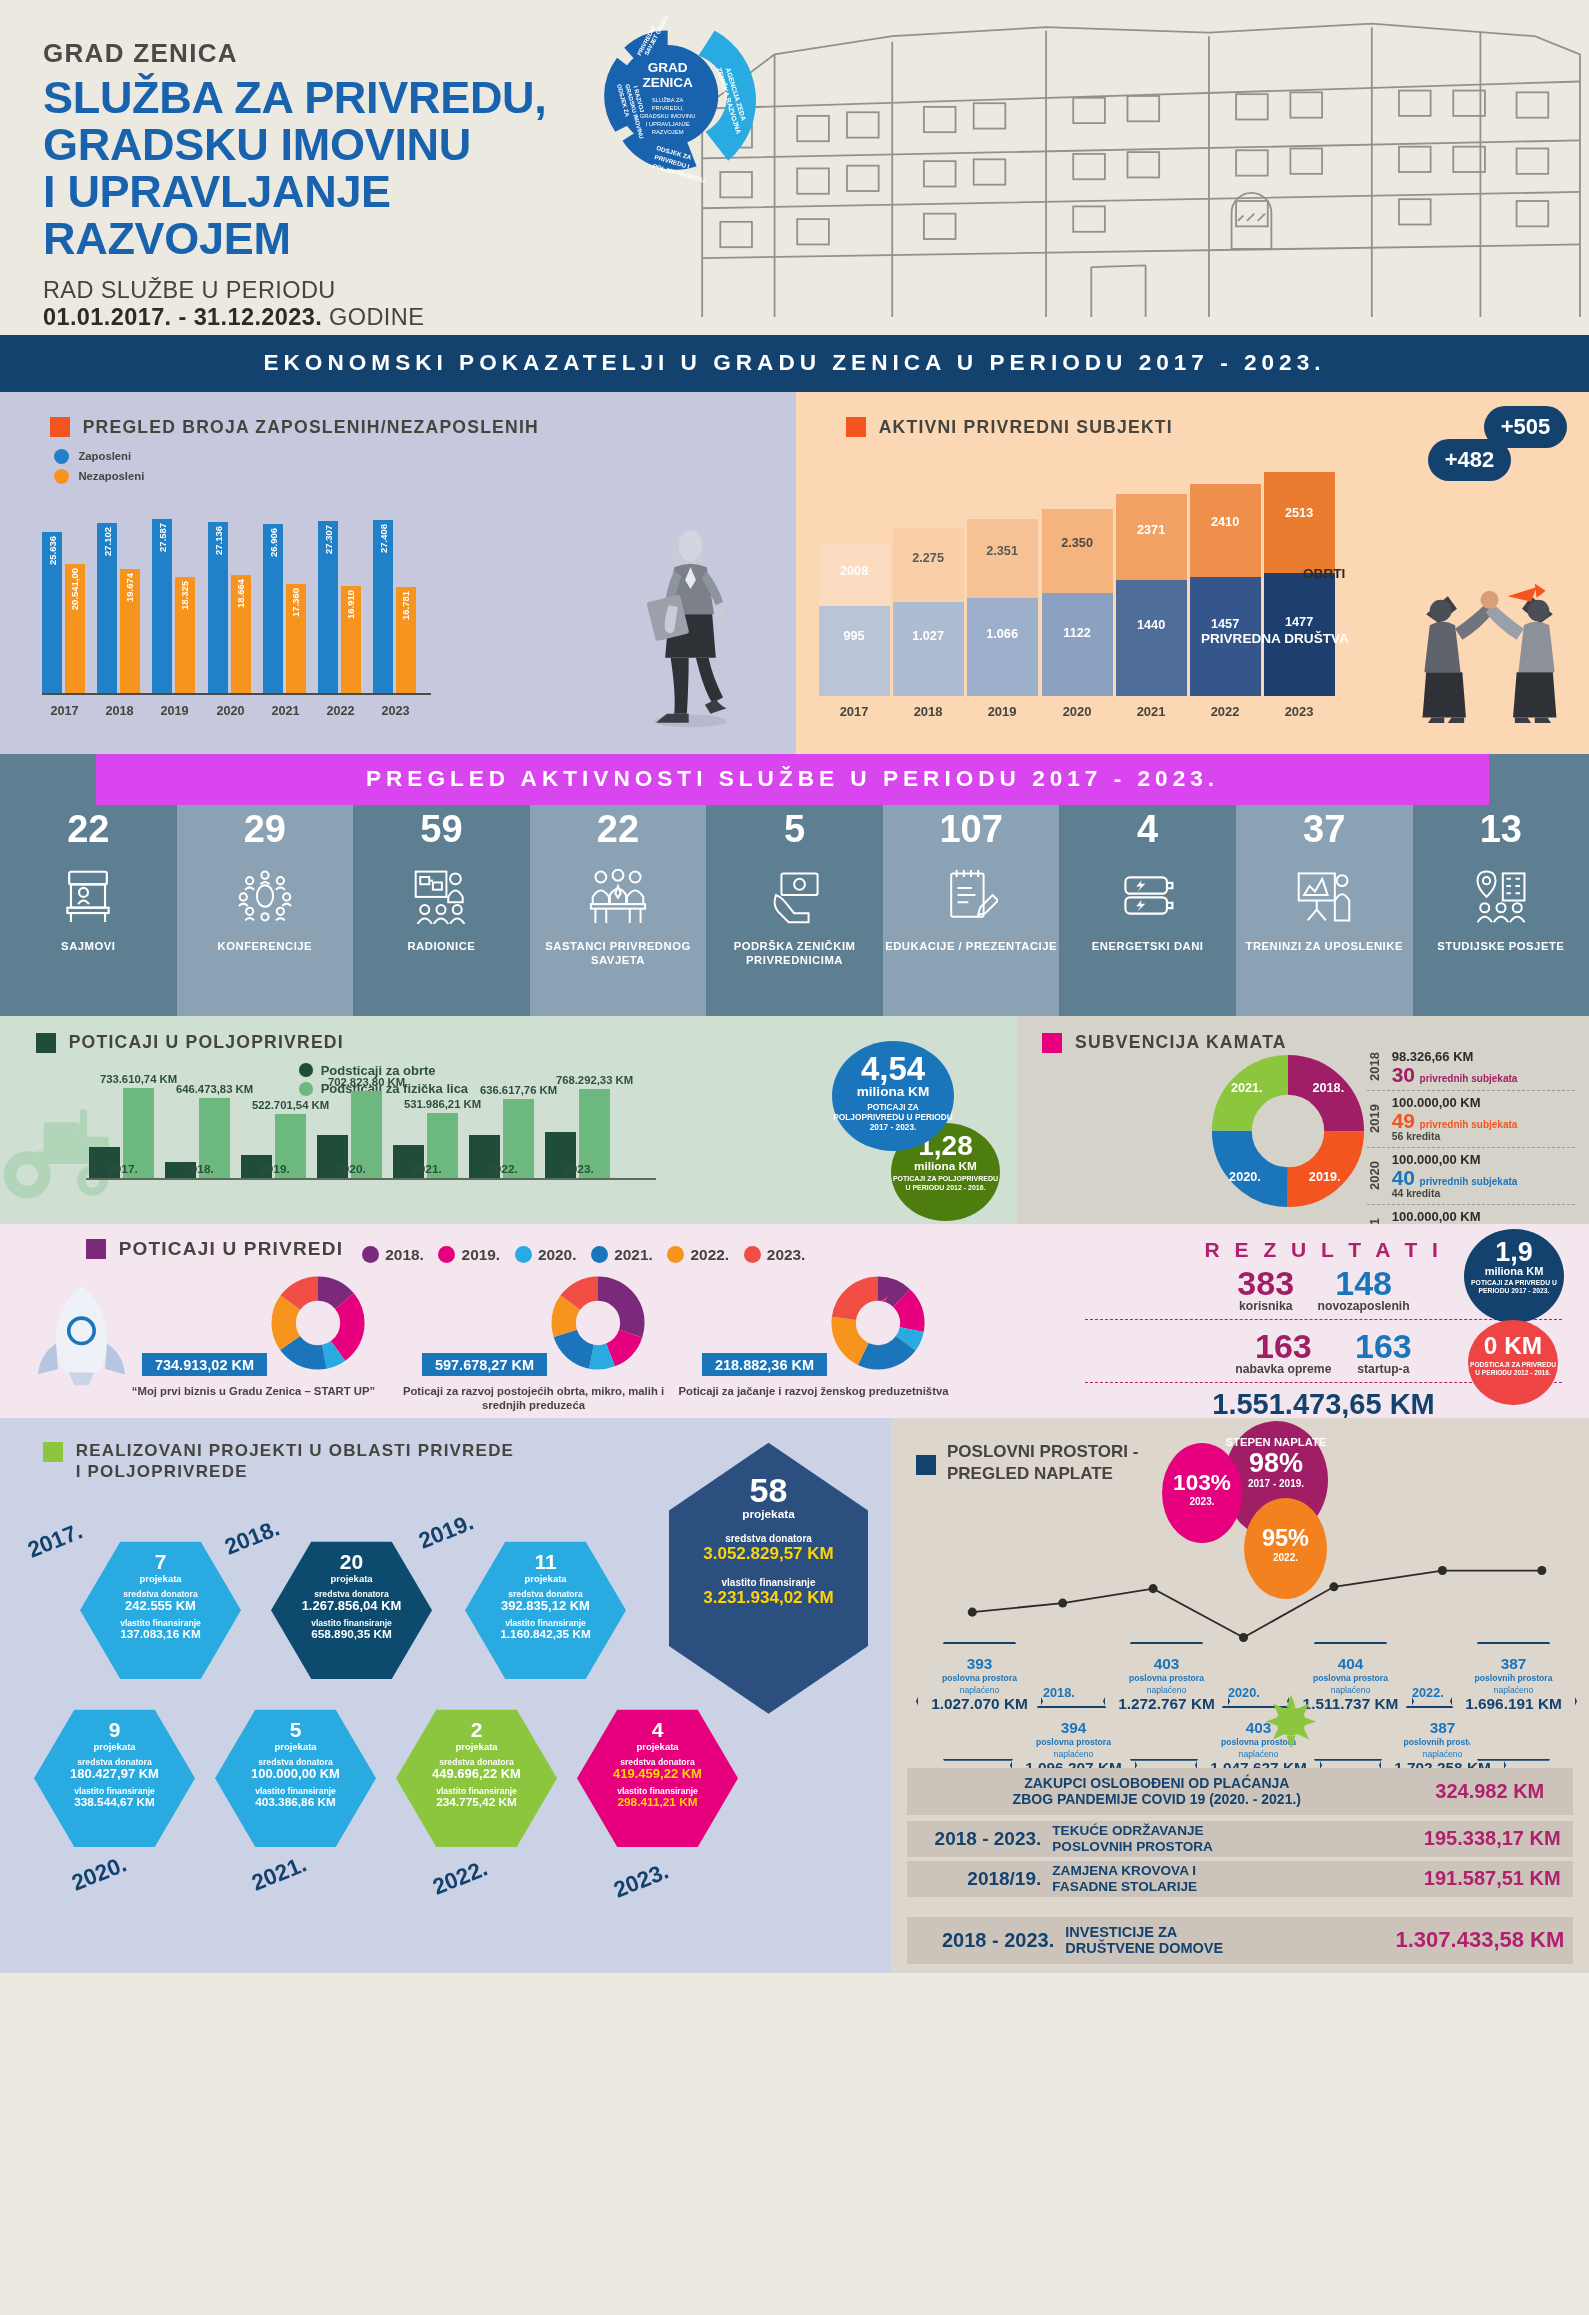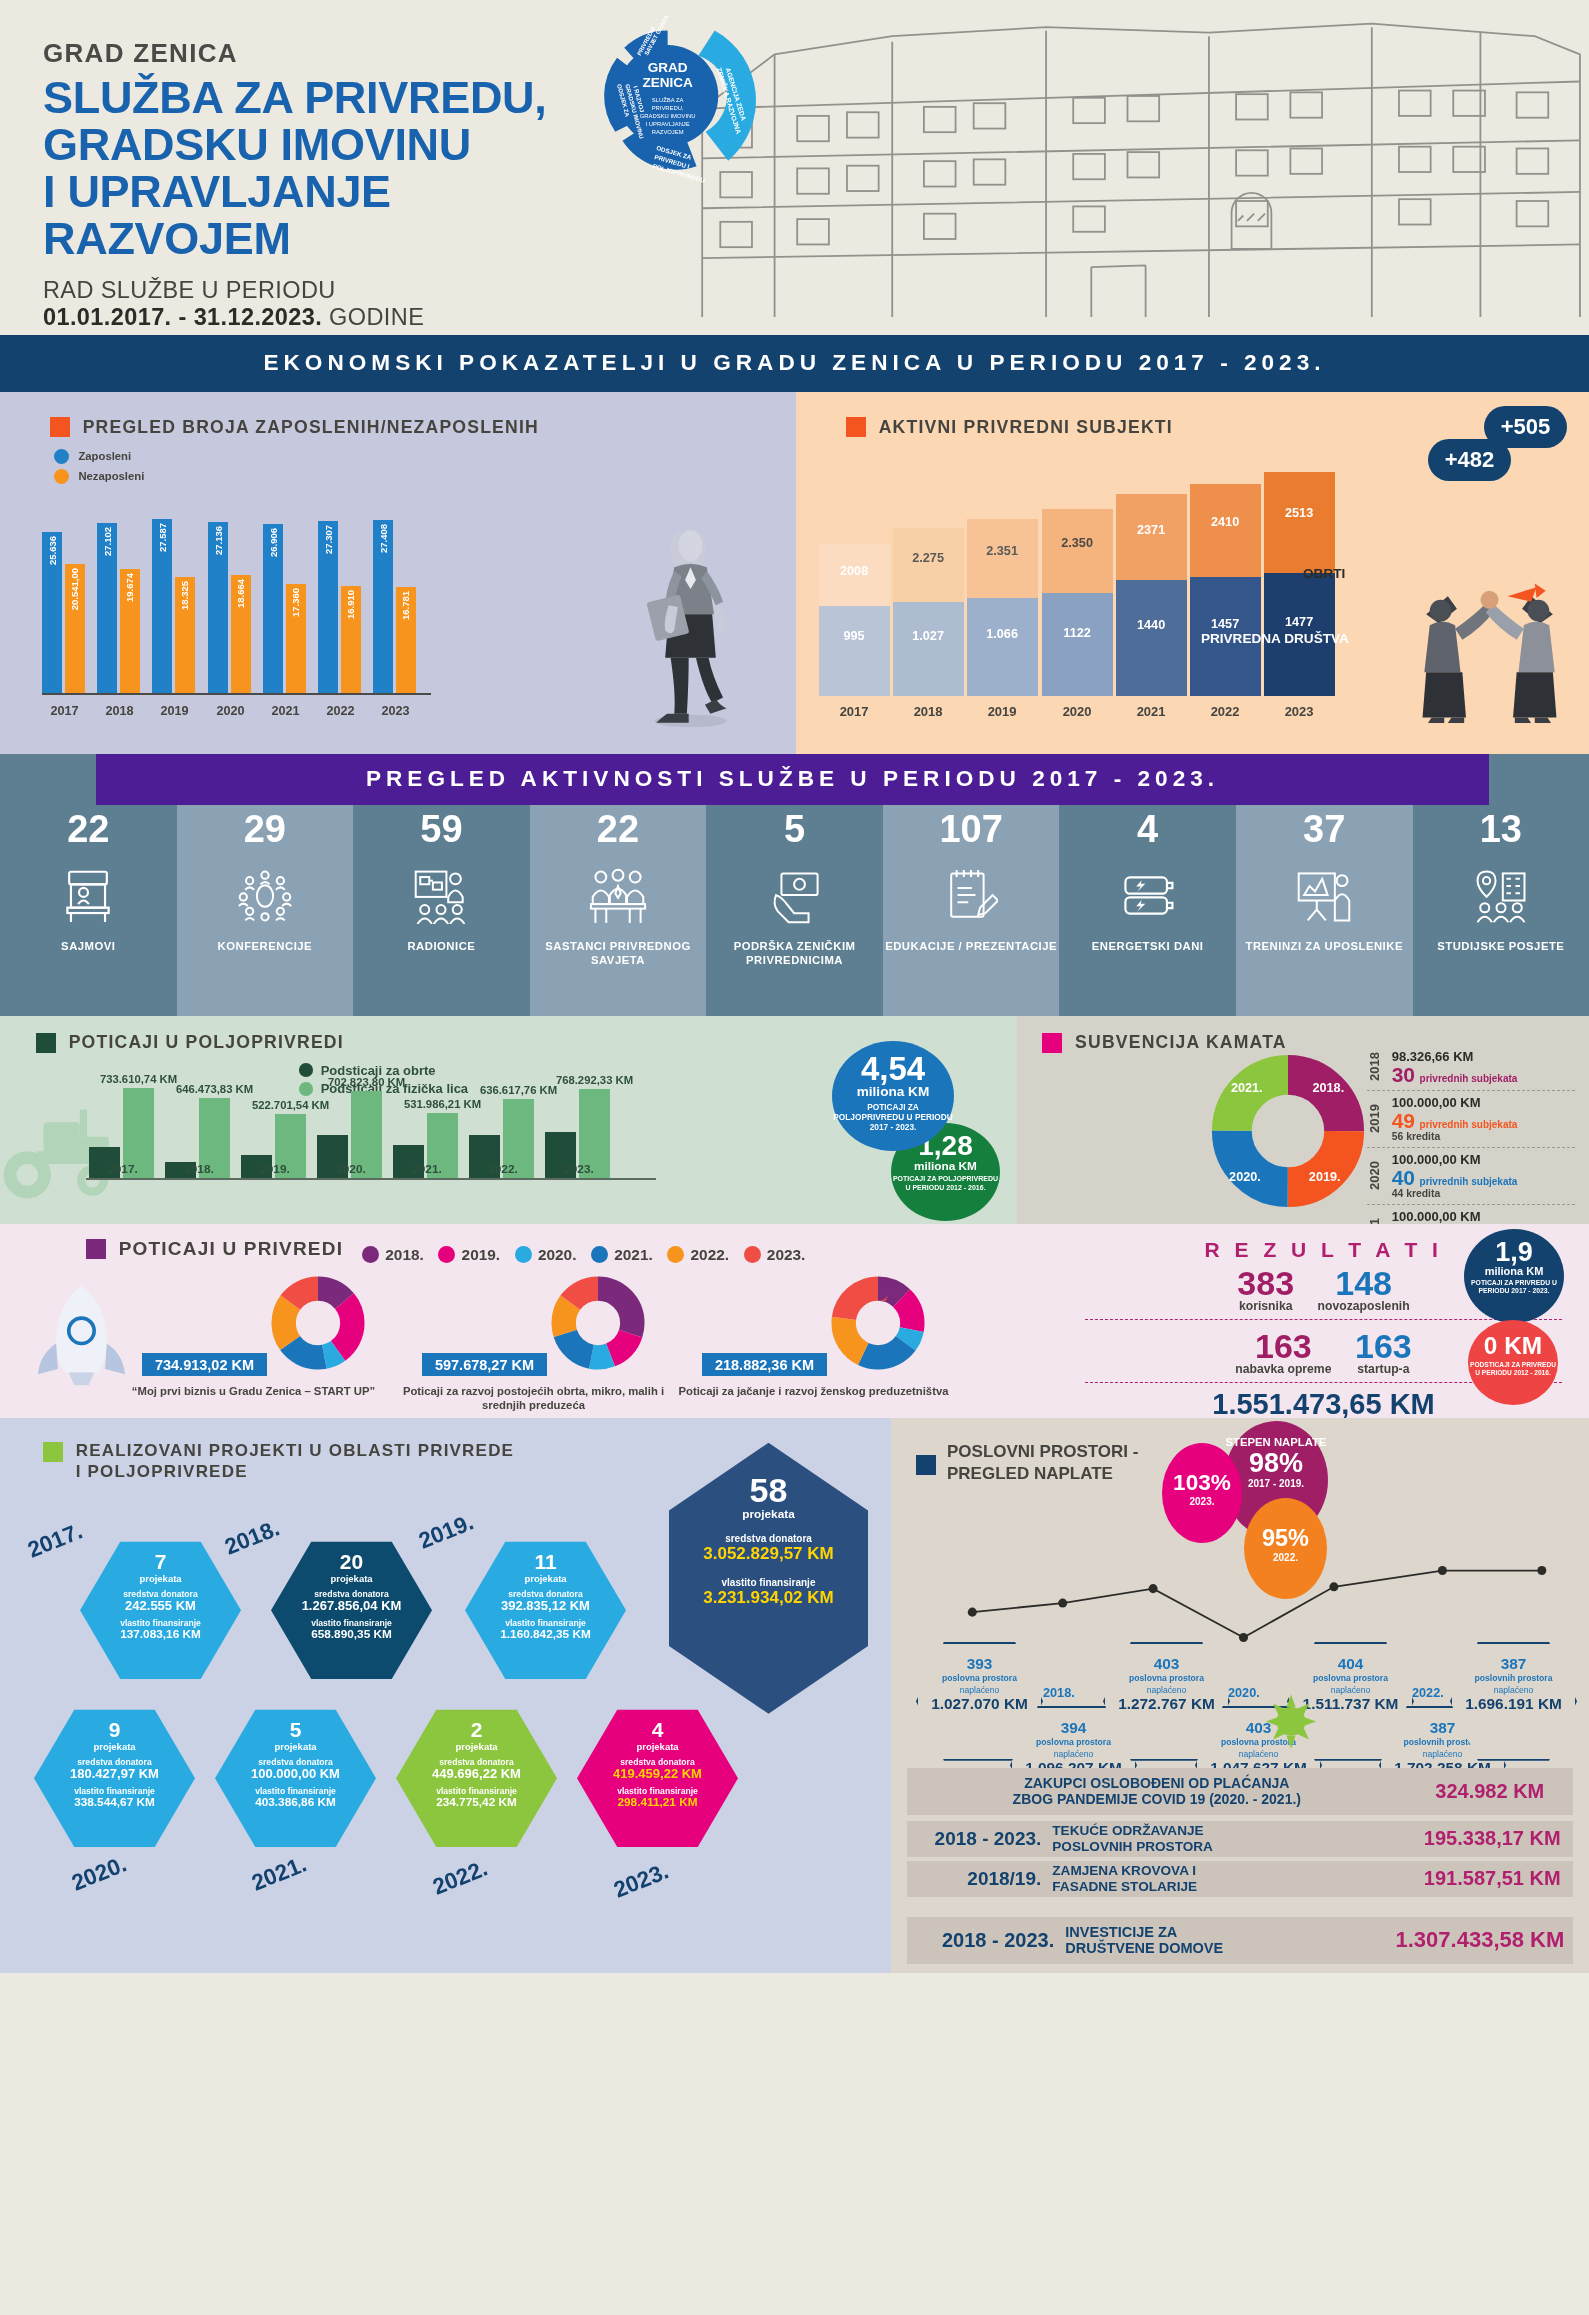--- a/index.html
+++ b/index.html
@@ -25,21 +25,21 @@
 
   .logo-wrap{ position:absolute; left:561px; top:16.3px; width:244px; height:190px; z-index:6;}
 
   
   .banner{
     background:#13426f; color:#fff; text-align:center;
     font-size:22.6px; font-weight:bold; letter-spacing:5px;
     padding:15.4px 0 15.4px 0;
   }
   .banner2{
-    background:#4c1d95; color:#fff; text-align:center;
+    background:#d946ef; color:#fff; text-align:center;
     font-size:22.6px; font-weight:bold; letter-spacing:5px;
     padding:12.7px 0;
     position:absolute; left:96px; right:100px; top:0px; z-index:4;
   }
 
   
   .sec1{ display:flex; height:362px; }
   .sec1 .left{ width:796px; background:#c6c9de; position:relative; }
   .sec1 .right{ width:793px; background:#fbd7b4; position:relative; }
 
@@ -117,21 +117,21 @@
            font-size:11.3px; font-weight:bold; color:#2f4f3d; white-space:nowrap;}
   .ag-year{ position:absolute; bottom:1.8px; width:74px; text-align:center; font-size:11.8px; font-weight:bold; color:#2f4f3d;}
   .tractor{ position:absolute; left:-9px; bottom:20px; width:145px; height:109px; opacity:.45;}
 
   .bub1{ position:absolute; left:832px; top:25px; width:122px; height:110px; border-radius:50%;
          background:#1b75bb; color:#fff; text-align:center; padding-top:11px; z-index:7;}
   .bub1 .n{ font-size:33px; font-weight:bold; line-height:33px;}
   .bub1 .m{ font-size:13.6px; font-weight:bold; margin-top:-0.9px;}
   .bub1 .t{ font-size:8.3px; font-weight:bold; line-height:10px; margin-top:3.6px;}
   .bub2{ position:absolute; left:891px; top:107px; width:109px; height:98px; border-radius:50%;
-         background:#15803d; color:#fff; text-align:center; padding-top:9px; z-index:6;}
+         background:#4d7c0f; color:#fff; text-align:center; padding-top:9px; z-index:6;}
   .bub2 .n{ font-size:28px; font-weight:bold; line-height:27px;}
   .bub2 .m{ font-size:11.8px; font-weight:bold;}
   .bub2 .t{ font-size:7px; font-weight:bold; line-height:8.5px; margin-top:2.7px;}
 
   .donut-k{ position:absolute; left:194px; top:38px; }
   .kam-list{ position:absolute; right:14.5px; top:29px; width:208px;}
   .kam-row{ display:flex; gap:7.2px; padding:4.5px 0; border-bottom:0.9px dashed #9a9a90;}
   .kam-row:last-child{ border-bottom:none;}
   .kam-yr{ writing-mode:vertical-rl; transform:rotate(180deg); font-size:13px; font-weight:bold; color:#45443f; width:18px; text-align:center;}
   .kam-body .km{ font-size:13px; font-weight:bold; color:#2b2b28;}

